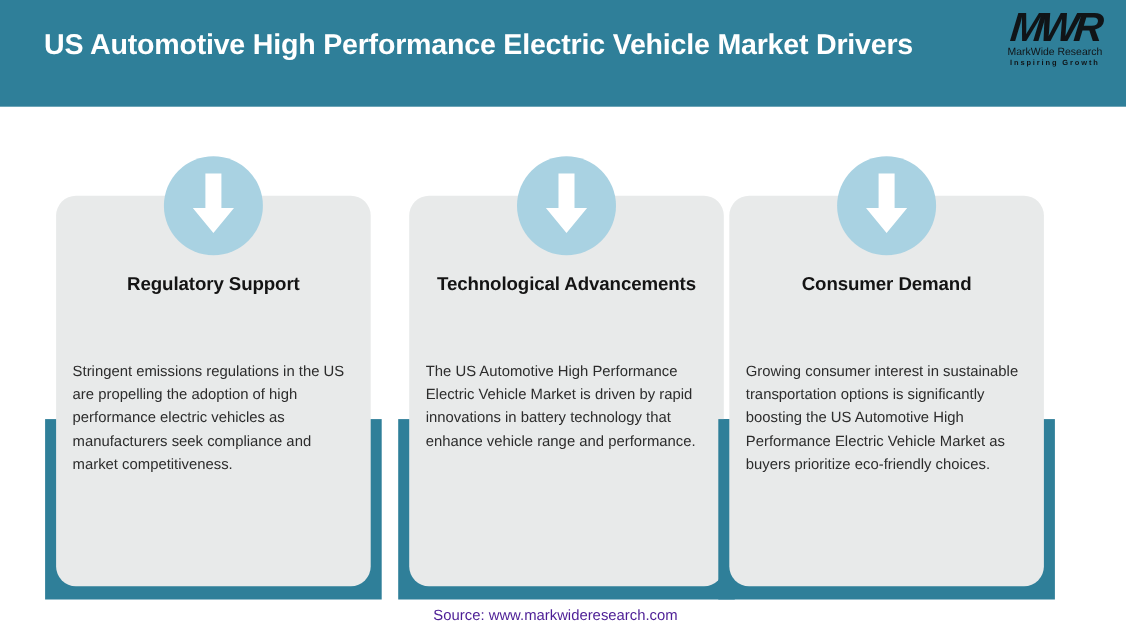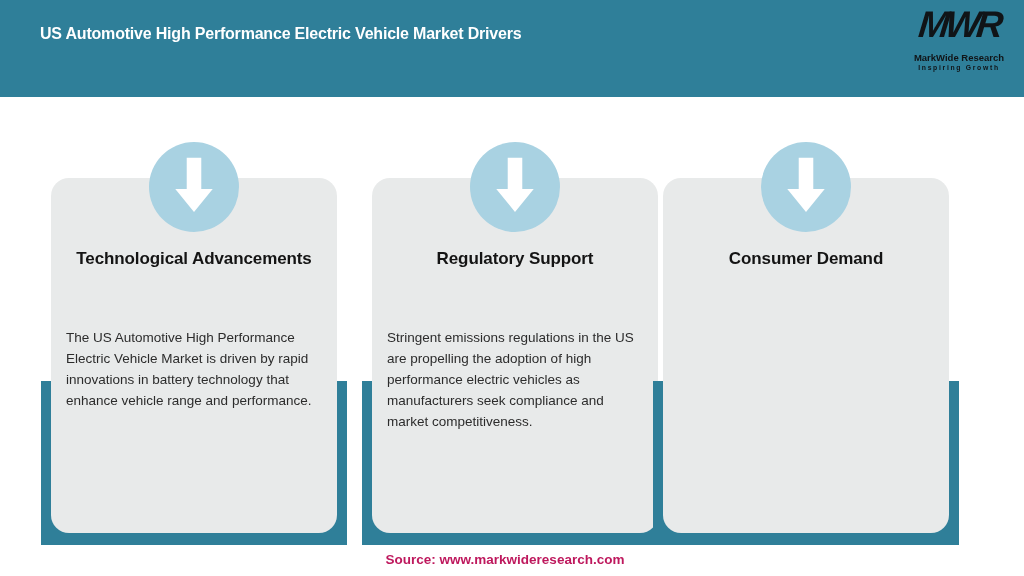--- a/index.html
+++ b/index.html
@@ -11,33 +11,33 @@
     background: #ffffff; overflow: hidden;
   }
 
   
   .header {
     position: absolute; top: 0; left: 0; width: 1024px; height: 97px;
     background: var(--teal, #2f7f99);
   }
   .title {
     position: absolute; left: 40px; top: 25px;
-    font-size: 16px; font-weight: 700; color: var(--title-text, #ffffff);
+    font-size: 26px; font-weight: 700; color: var(--title-text, #ffffff);
     letter-spacing: -0.2px; white-space: nowrap;
   }
   .logo {
     position: absolute; right: 10px; top: 6px; width: 110px;
     text-align: center; color: var(--logo-text, #101417);
     line-height: 1;
   }
   .logo-mono {
     font-size: 37px; font-weight: 800; font-style: italic;
     letter-spacing: -4px; transform: skewX(-6deg);
   }
-  .logo-name { font-size: 9.5px; font-weight: 700; margin-top: 10px; }
+  .logo-name { font-size: 9.5px; font-weight: 400; margin-top: 0; }
   .logo-tag  { font-size: 6.8px; font-weight: 700; letter-spacing: 1.7px; margin-top: 2px; }
 
   
   .driver { position: absolute; top: 142px; width: 306px; height: 404px; }
   .driver:nth-of-type(1) { left: 41px; }
   .driver:nth-of-type(2) { left: 362px; }
   .driver:nth-of-type(3) { left: 653px; }
 
   .backer {
     position: absolute; left: 0; top: 239px; width: 306px; height: 164px;
@@ -59,21 +59,21 @@
   .badge {
     position: absolute; left: 108px; top: 0; width: 90px; height: 90px;
     border-radius: 50%; background: var(--arrow-circle, #a9d2e2);
     display: flex; align-items: center; justify-content: center;
   }
   .badge svg { width: 52px; height: 66px; margin-top: 4px; }
 
   
   .source {
     position: absolute; left: 303px; top: 552px; width: 404px;
-    text-align: center; font-size: 13.5px; font-weight: 700; color: #be185d;
+    text-align: center; font-size: 13.5px; font-weight: 400; color: #4c1d95;
   }
   .disclaimer {
     position: absolute; right: 13px; top: 558px;
     font-size: 9.5px; color: #1e1e1e;
   }
 </style>
 </head>
 <body>
 
 <div class="stage">
@@ -83,47 +83,48 @@
     <div class="logo">
       <div class="logo-mono">MWR</div>
       <div class="logo-name">MarkWide Research</div>
       <div class="logo-tag">Inspiring Growth</div>
     </div>
   </div>
 
   <section class="driver">
     <div class="backer"></div>
     <div class="card">
+      <h2>Regulatory Support</h2>
+      <p>Stringent emissions regulations in the US are propelling the adoption of high performance electric vehicles as manufacturers seek compliance and market competitiveness.</p>
+    </div>
+    <div class="badge">
+      <svg viewBox="0 0 100 120" xmlns="http://www.w3.org/2000/svg">
+        <path d="M36 0 H64 V60 H86 L50 104 L14 60 H36 Z" fill="#ffffff"></path>
+      </svg>
+    </div>
+  </section>
+
+  <section class="driver">
+    <div class="backer"></div>
+    <div class="card">
       <h2>Technological Advancements</h2>
       <p>The US Automotive High Performance Electric Vehicle Market is driven by rapid innovations in battery technology that enhance vehicle range and performance.</p>
     </div>
     <div class="badge">
       <svg viewBox="0 0 100 120" xmlns="http://www.w3.org/2000/svg">
         <path d="M36 0 H64 V60 H86 L50 104 L14 60 H36 Z" fill="#ffffff"></path>
       </svg>
     </div>
   </section>
 
   <section class="driver">
     <div class="backer"></div>
     <div class="card">
-      <h2>Regulatory Support</h2>
-      <p>Stringent emissions regulations in the US are propelling the adoption of high performance electric vehicles as manufacturers seek compliance and market competitiveness.</p>
-    </div>
-    <div class="badge">
-      <svg viewBox="0 0 100 120" xmlns="http://www.w3.org/2000/svg">
-        <path d="M36 0 H64 V60 H86 L50 104 L14 60 H36 Z" fill="#ffffff"></path>
-      </svg>
-    </div>
-  </section>
-
-  <section class="driver">
-    <div class="backer"></div>
-    <div class="card">
       <h2>Consumer Demand</h2>
+      <p>Growing consumer interest in sustainable transportation options is significantly boosting the US Automotive High Performance Electric Vehicle Market as buyers prioritize eco-friendly choices.</p>
     </div>
     <div class="badge">
       <svg viewBox="0 0 100 120" xmlns="http://www.w3.org/2000/svg">
         <path d="M36 0 H64 V60 H86 L50 104 L14 60 H36 Z" fill="#ffffff"></path>
       </svg>
     </div>
   </section>
 
   <div class="source">Source: www.markwideresearch.com</div>
 

